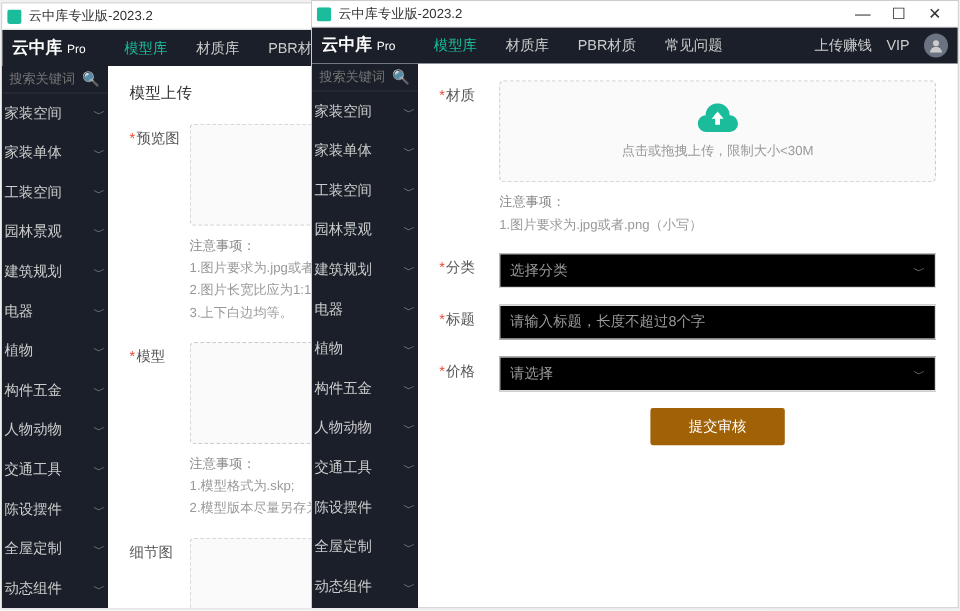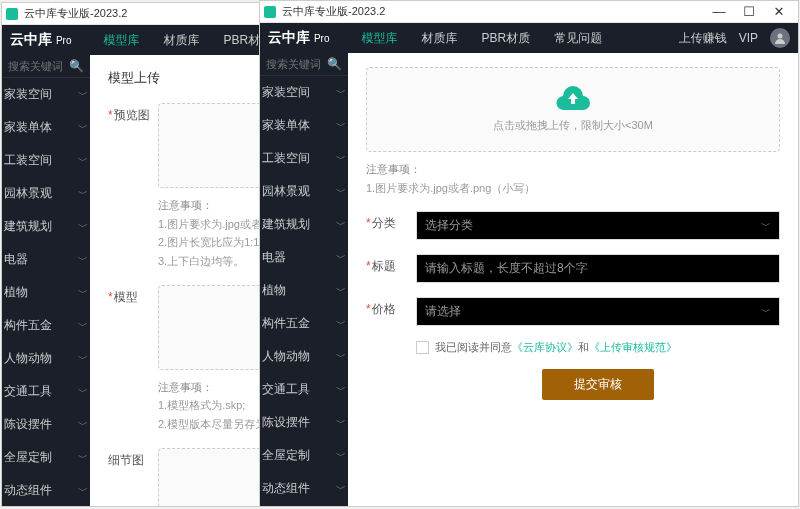--- a/index.html
+++ b/index.html
@@ -457,20 +457,21 @@
           <span>动态组件</span>
           <span class="chevron">﹀</span>
         </div>
       <div class="side-item"></div>
 
     </div>
 
     <div class="content">
 
       <div class="form-row">
+        <div class="form-label"><span class="req">*</span><span>材质</span></div>
         <div class="form-body">
           <div class="upload-box">
             <span class="upload-icon">
                 <svg width="36" height="26" viewBox="0 0 36 26">
                   <path fill="#1abc9c" d="M28 10a10 10 0 00-20 0 7 7 0 001 14h19a7 7 0 000-14z"></path>
                   <path fill="#fff" d="M18 7l-5 6h3v5h4v-5h3z"></path>
                 </svg>
               </span>
             <div class="upload-text">点击或拖拽上传，限制大小&lt;30M</div>
           </div>
@@ -503,26 +504,19 @@
       <div class="form-row">
         <div class="form-label"><span class="req">*</span><span>价格</span></div>
         <div class="form-body">
           <div class="select">
             <span>请选择</span>
             <span class="chevron">﹀</span>
           </div>
         </div>
       </div>
 
-      <div class="checkbox-row">
-        <span class="checkbox"></span>
-        <span>我已阅读并同意</span>
-        <span class="link-text">《云库协议》</span>
-        <span>和</span>
-        <span class="link-text">《上传审核规范》</span>
-      </div>
 
       <div class="submit-row">
         <button class="submit-btn">提交审核</button>
       </div>
     </div>
   </div>
 </div>
 
 </body></html>

